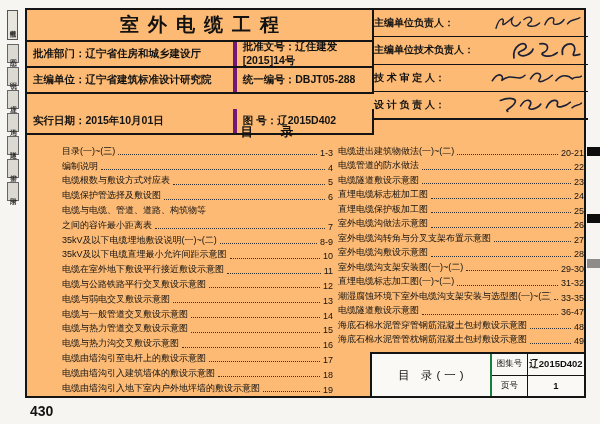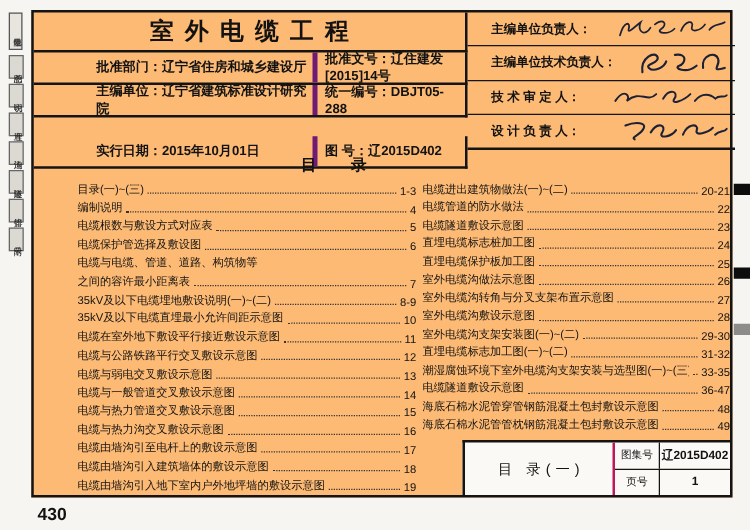--- a/index.html
+++ b/index.html
@@ -18,31 +18,31 @@
   
   .title-box {
     position: absolute; left: 0; top: 0; width: 347px; height: 32px;
     border-right: 2px solid #141414; border-bottom: 2px solid #141414;
     display: flex; align-items: center; justify-content: center;
   }
   .title-box .t { font-size: 19px; font-weight: bold; letter-spacing: 9px; text-indent: 9px; }
   .info-row {
     position: absolute; left: 0; width: 347px; height: 26px;
     border-right: 2px solid #141414; border-bottom: 2px solid #141414;
-    display: flex; align-items: stretch; font-weight: bold; font-size: 10.5px; padding-left: 44px;
+    display: flex; align-items: stretch; font-weight: bold; font-size: 10.5px;
   }
   .info-left { width: 207px; display: flex; align-items: center; padding-left: 6px; }
   .info-right { width: 140px; display: flex; align-items: center; padding-left: 6px; border-left: 4px solid #701a75; }
   .sign-block {
     position: absolute; left: 347px; top: 0; width: 214px; height: 110px;
     border-bottom: 2px solid #141414; display: flex; flex-direction: column;
   }
   .sign-row {
     flex: 1; border-bottom: 1.5px solid #141414; position: relative;
-    display: flex; align-items: center; padding-left: 19px;
+    display: flex; align-items: center; padding-left: 0;
     font-weight: bold; font-size: 10px; white-space: nowrap;
   }
   .sign-row:last-child { border-bottom: none; }
   .sign-row svg { position: absolute; right: 3px; top: 1px; height: 24px; }
   
   .toc-heading {
     position: absolute; top: 114px; left: 90px; width: 300px; text-align: center;
     font-size: 12.5px; font-weight: bold; letter-spacing: 12px; text-indent: 12px;
   }
   .toc-col { position: absolute; top: 133px; font-size: 9px; }
@@ -55,21 +55,21 @@
   .pages { flex: 0 0 auto; }
   .hidden { visibility: hidden; }
   
   .tb {
     position: absolute; right: 0; bottom: 0; width: 214px; height: 44px;
     border-left: 2px solid #141414; border-top: 2px solid #141414;
     display: flex; background: #faf9f5;
   }
   .tb-name { width: 118px; display: flex; align-items: center; justify-content: center;
     font-size: 11.5px; letter-spacing: 4px; text-indent: 4px; font-weight: normal; }
-  .tb-right { flex: 1; border-left: 2px solid #be185d; display: flex; flex-direction: column; }
+  .tb-right { flex: 1; border-left: 2px solid #15803d; display: flex; flex-direction: column; }
   .tb-row { flex: 1; display: flex; border-bottom: 1.5px solid #141414; }
   .tb-row:last-child { border-bottom: none; }
   .tb-label { width: 36px; border-right: 1.5px solid #141414; display: flex; align-items: center; justify-content: center; font-size: 8.5px; }
   .tb-value { flex: 1; display: flex; align-items: center; justify-content: center; font-size: 9.5px; font-weight: bold; }
   
   .side { position: absolute; left: 7px; top: 10px; width: 17px; }
   .side-top {
     height: 30px; border: 1px solid #555; background: #e7e5de;
     display: flex; align-items: center; justify-content: center;
     writing-mode: vertical-rl; text-orientation: upright;

